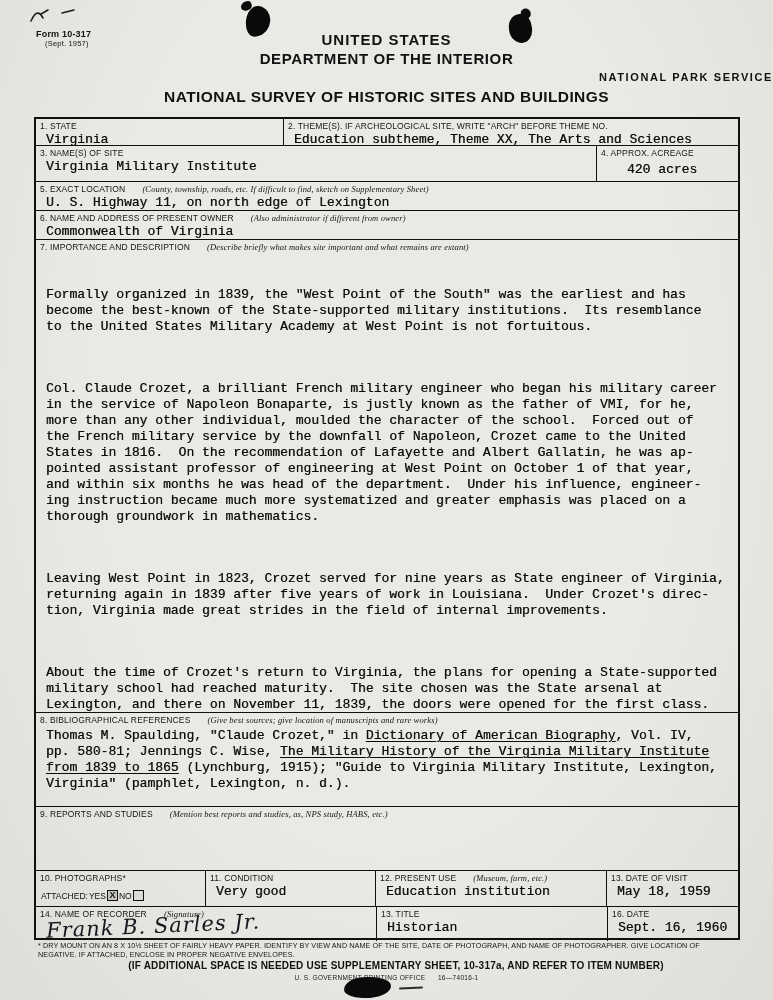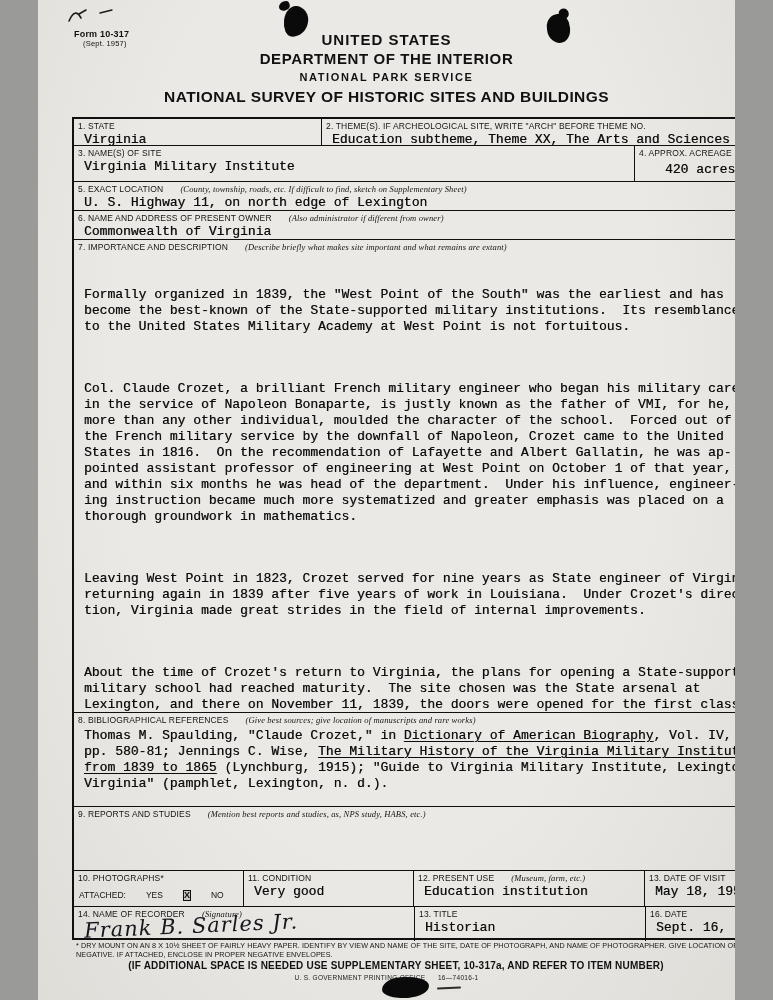--- a/index.html
+++ b/index.html
@@ -1,32 +1,32 @@
 <!DOCTYPE html>
 <html><head>
 <meta charset="utf-8">
 <style>
   * { box-sizing: border-box; }
   html,body { margin:0; padding:0; background:#9a9a98; }
   .page {
-    position:relative; width:697px; height:1000px; margin:0 auto;
+    position:relative; width:773px; height:1000px; margin:0 auto;
     background: radial-gradient(ellipse at 50% 38%, #ebe9e5 55%, #dfddd8 100%);
     font-family:"Liberation Sans", sans-serif; color:#111; overflow:hidden;
   }
 
   
   .form-number { position:absolute; left:36px; top:29px; font-size:9px; font-weight:bold; line-height:10px; letter-spacing:.2px; }
   .form-rev { font-size:7.5px; font-weight:normal;padding-left:9px; }
   .pen-marks { position:absolute; left:28px; top:5px; }
 
   
   .header-block { position:absolute; left:0; top:31px; width:100%; text-align:center; }
   .agency1 { font-size:15px; font-weight:bold; letter-spacing:1px; }
   .agency2 { font-size:15px; font-weight:bold; letter-spacing:.6px; margin-top:2px; }
-  .agency3 { font-size:11px; font-weight:bold; letter-spacing:1.6px; margin-top:4px; }
+  .agency3 { font-size:11px; font-weight:bold; letter-spacing:1.6px; margin-top:4px;text-align:right; }
   .survey-title { position:absolute; left:0; top:88px; width:100%; text-align:center; font-size:15.5px; font-weight:bold; letter-spacing:.4px; }
 
   
   .blot { position:absolute; background:#0a0a0a; }
   .blot1 { left:246px; top:6px; width:24px; height:31px; border-radius:45% 55% 62% 38% / 50% 45% 55% 50%; transform:rotate(7deg); }
   .blot1::after { content:""; position:absolute; left:-7px; top:-3px; width:11px; height:9px; background:#0a0a0a; border-radius:60% 40% 50% 50%; transform:rotate(-24deg); }
   .blot2 { left:509px; top:14px; width:23px; height:29px; border-radius:55% 45% 48% 60% / 46% 55% 50% 52%; transform:rotate(-5deg); }
   .blot2::after { content:""; position:absolute; left:13px; top:-5px; width:10px; height:10px; background:#0a0a0a; border-radius:50% 55% 45% 50%; }
   .blot3 { left:344px; top:977px; width:47px; height:21px; border-radius:42% 55% 48% 55% / 60% 48% 55% 45%; transform:rotate(-3deg); }
   .blot-dash { left:399px; top:987px; width:24px; height:2px; background:#2c2c2c; border-radius:1px; transform:rotate(-2deg); }
@@ -44,21 +44,21 @@
     font-family:"Liberation Mono","DejaVu Sans Mono",monospace; font-size:13px; line-height:15px;
     padding:1px 0 0 10px; white-space:pre-wrap; color:#0b0b0b; text-shadow:.4px 0 0 rgba(10,10,10,.6);
   }
   .fvalue.acreage { padding-left:30px; padding-top:4px; }
   .body-text { font-family:"Liberation Mono","DejaVu Sans Mono",monospace; font-size:13px; line-height:16px; padding:3px 2px 0 10px; white-space:pre-wrap; color:#0b0b0b; text-shadow:.4px 0 0 rgba(10,10,10,.6); }
   .body-text p { margin:0 0 14px 0; }
   .bib-text { font-family:"Liberation Mono","DejaVu Sans Mono",monospace; font-size:13px; line-height:16px; padding:3px 2px 0 10px; white-space:pre-wrap; color:#0b0b0b; text-shadow:.4px 0 0 rgba(10,10,10,.6); }
   .bib-text .u { text-decoration:underline; text-underline-offset:2px; }
 
   
-  .attach-row { display:flex; align-items:flex-start; gap:20px; font-size:8.5px; padding:7px 0 0 5px; }
+  .attach-row { display:flex; align-items:center; gap:1px; font-size:8.5px; padding:7px 0 0 5px; }
   .cbox { width:11px; height:11px; border:1.5px solid #101010; display:inline-flex; align-items:center; justify-content:center; font-size:9px; font-weight:bold; line-height:9px; background:#dddbd6; }
   .cbox.checked { background:#c9c6c0; }
 
   
   .signature {
     position:absolute; left:10px; top:7px; font-family:"DejaVu Serif", serif; font-style:italic;
     font-size:21px; white-space:nowrap; transform:rotate(-2.5deg); color:#16161d; letter-spacing:1px;
   }
 
   

